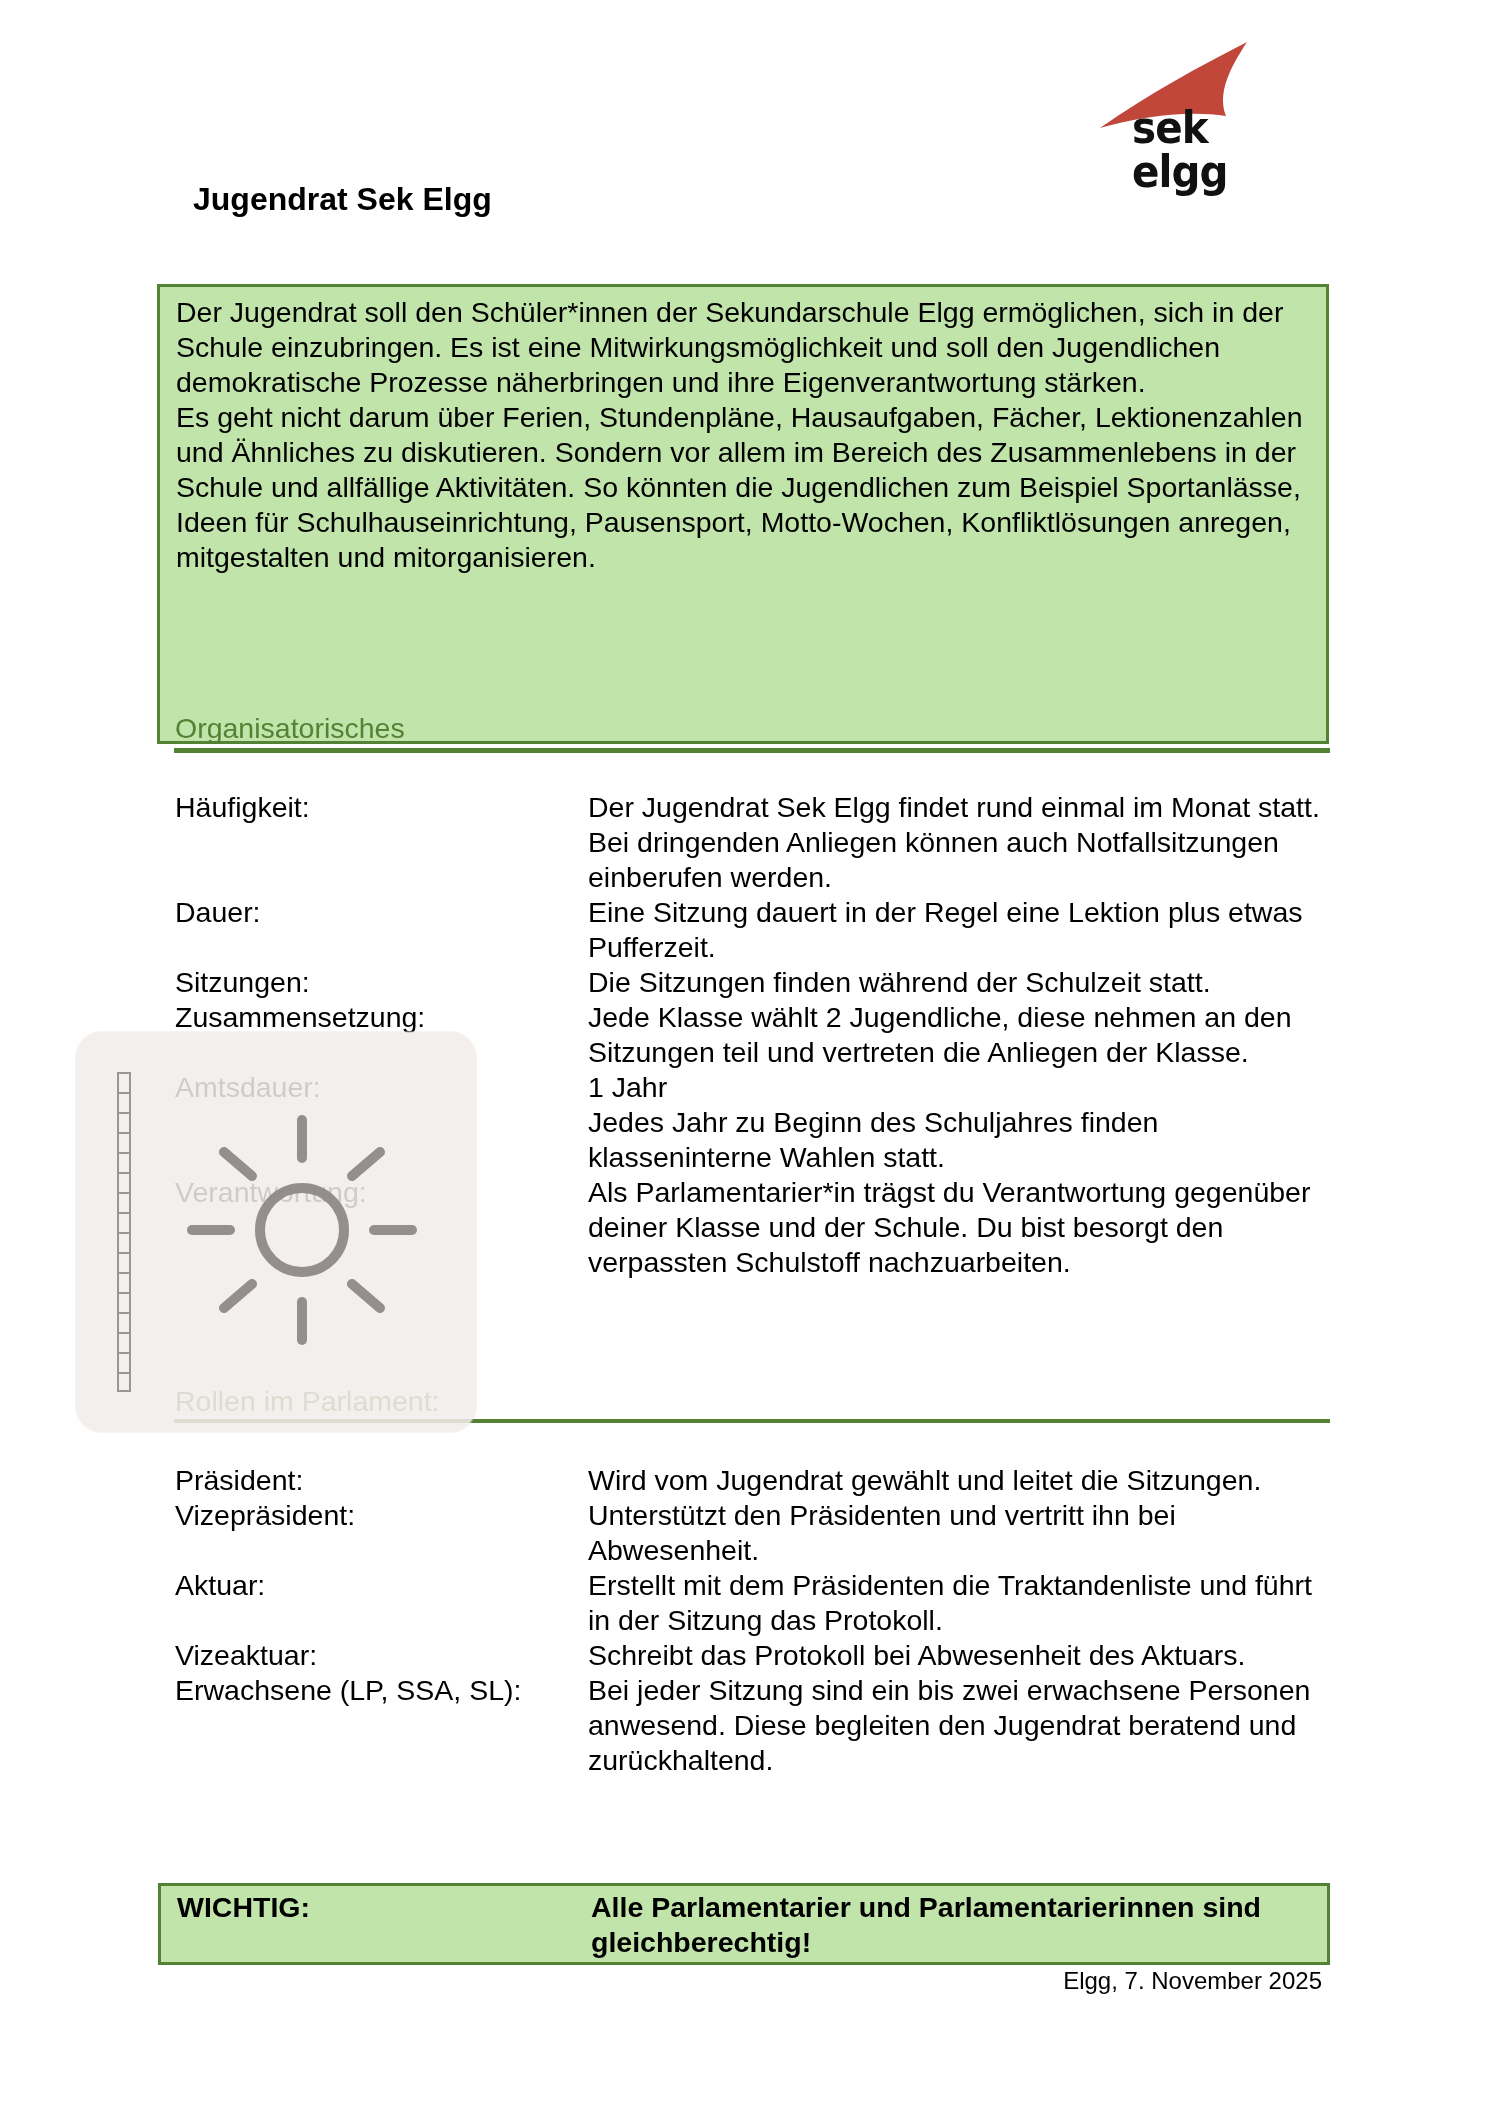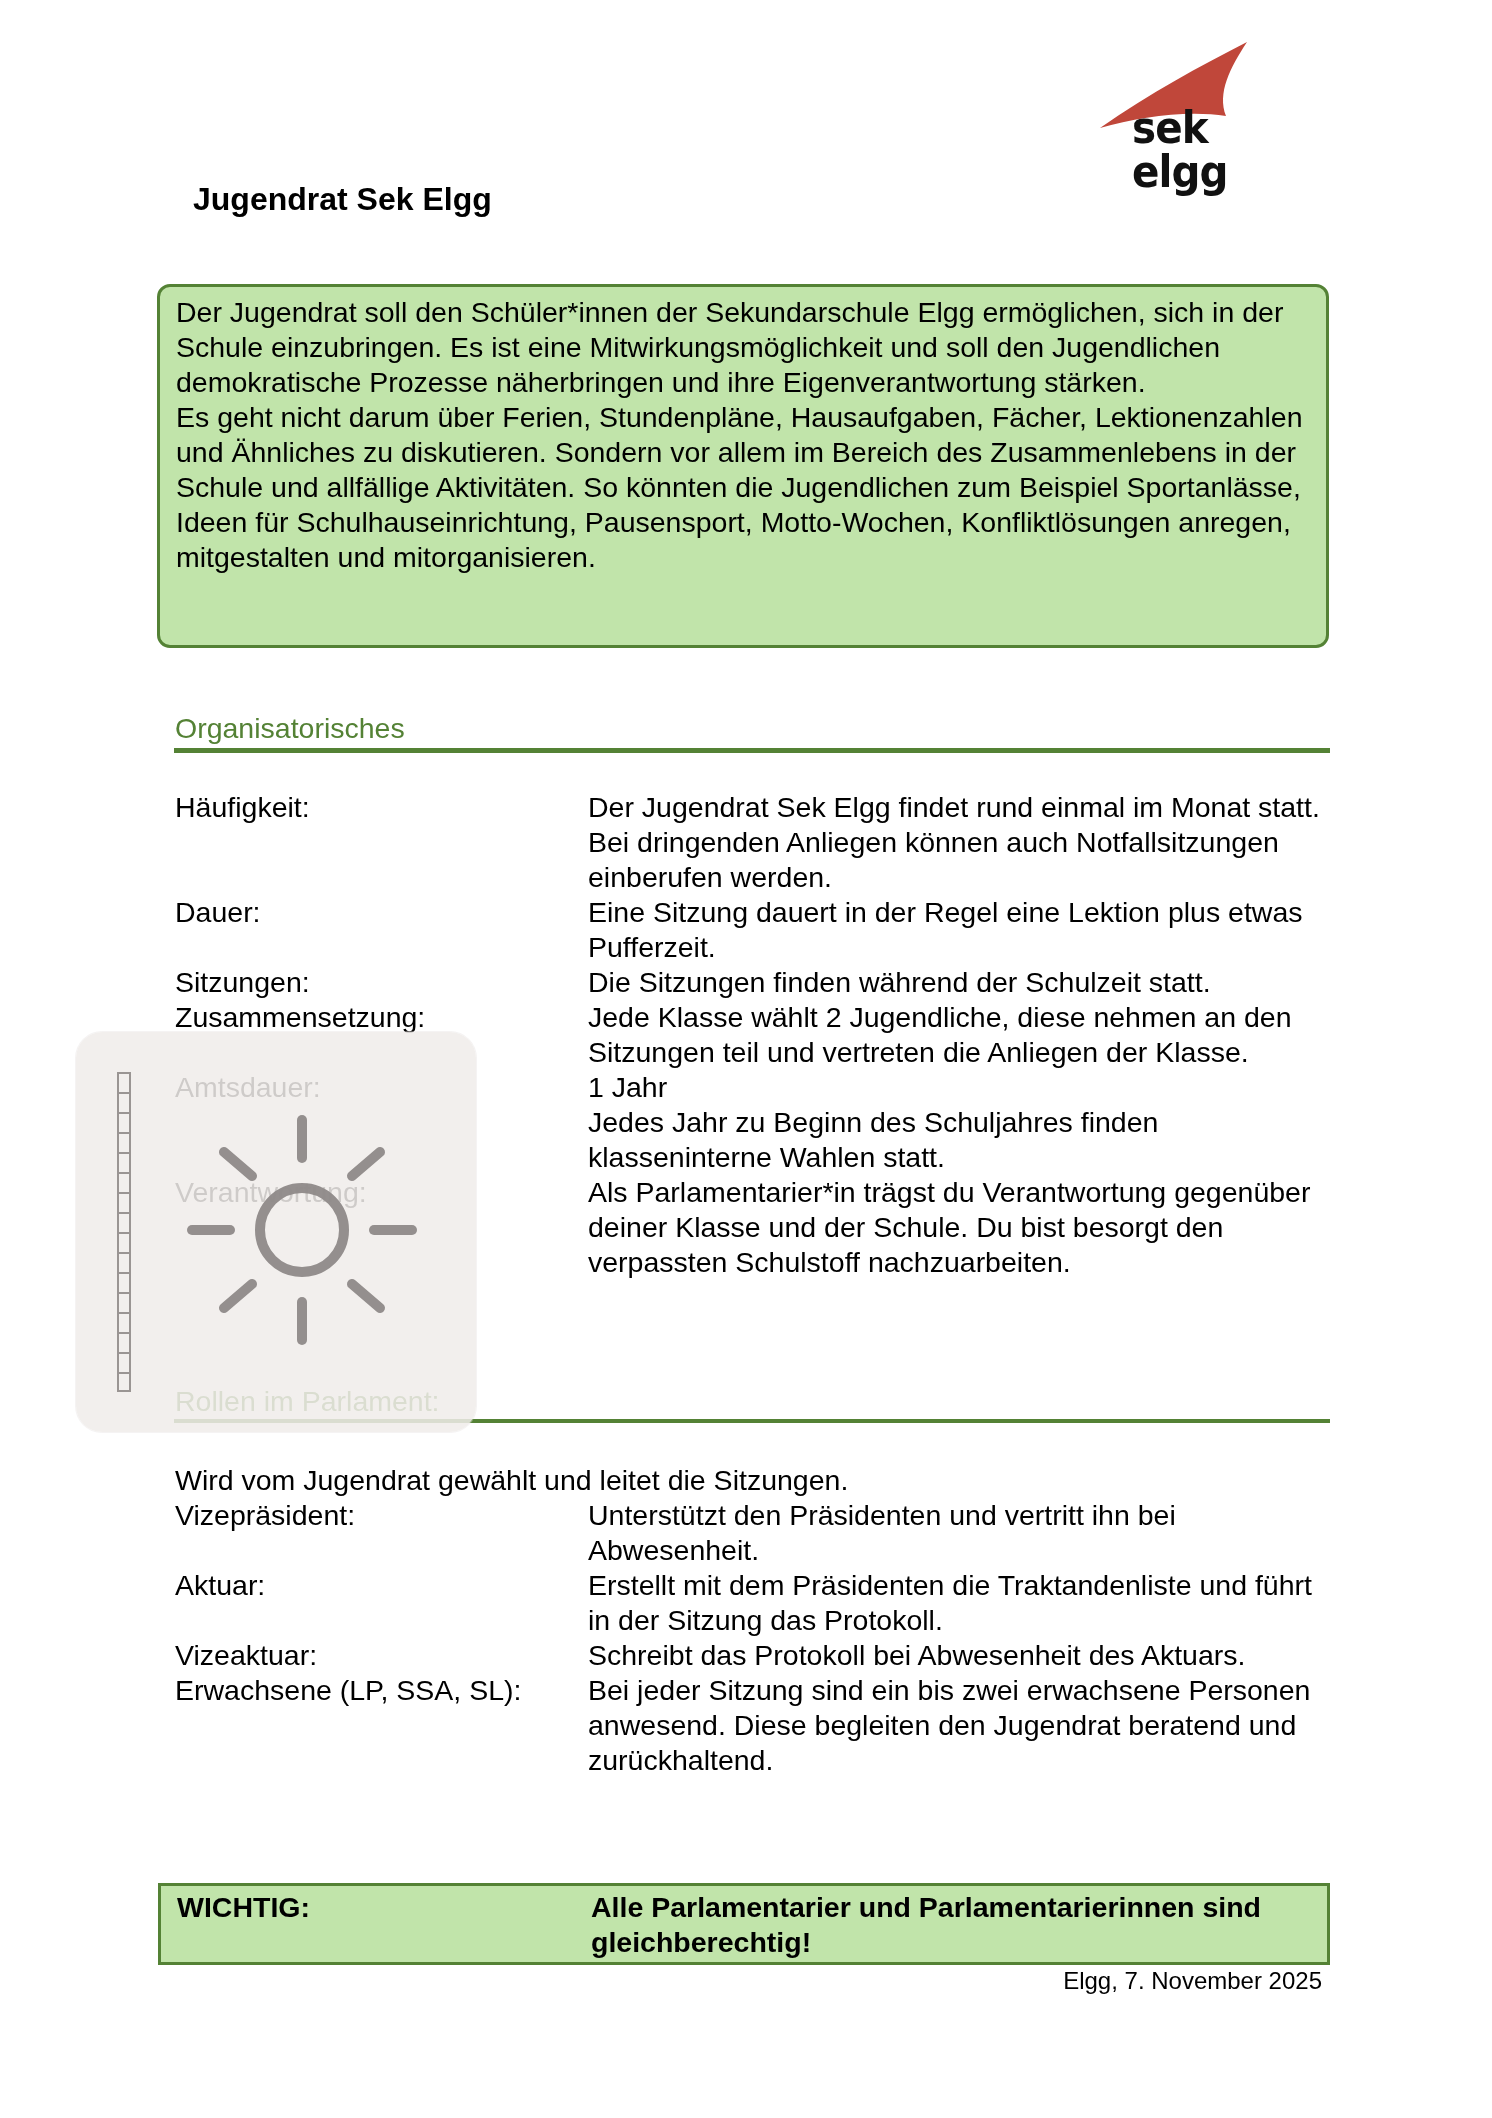--- a/index.html
+++ b/index.html
@@ -22,21 +22,21 @@
 
   
   #title {
     left: 175px; top: 176px; font-size: 32px; font-weight: bold; line-height: 46px; margin-left: 18px;
   }
 
   
   .green-box {
     background: #c1e4aa; border: 3px solid #548235; box-sizing: border-box;
   }
-  #intro-box { left: 157px; top: 284px; width: 1172px; height: 364px; border-radius: 13px; }
+  #intro-box { left: 157px; top: 284px; width: 1172px; height: 460px; }
   #intro-text {
     position: absolute; left: 16px; top: 8px; right: 20px;
     font-size: 28.5px; line-height: 35px;
   }
   #intro-text p { margin: 0; }
 
   
   .section-heading {
     color: #548235; font-weight: normal; font-size: 28.5px; line-height: 34px;
   }
@@ -137,20 +137,21 @@
     <div class="label">Verantwortung:</div>
     <div class="value">Als Parlamentarier*in trägst du Verantwortung gegenüber deiner Klasse und der Schule. Du bist besorgt den verpassten Schulstoff nachzuarbeiten.</div>
   </div>
 </div>
 
 <div id="roles-heading" class="abs section-heading">Rollen im Parlament:</div>
 <div id="roles-rule" class="abs section-rule"></div>
 
 <div id="roles-rows" class="abs rows">
   <div class="row">
+    <div class="label">Präsident:</div>
     <div class="value">Wird vom Jugendrat gewählt und leitet die Sitzungen.</div>
   </div>
   <div class="row">
     <div class="label">Vizepräsident:</div>
     <div class="value">Unterstützt den Präsidenten und vertritt ihn bei Abwesenheit.</div>
   </div>
   <div class="row">
     <div class="label">Aktuar:</div>
     <div class="value">Erstellt mit dem Präsidenten die Traktandenliste und führt in der Sitzung das Protokoll.</div>
   </div>

